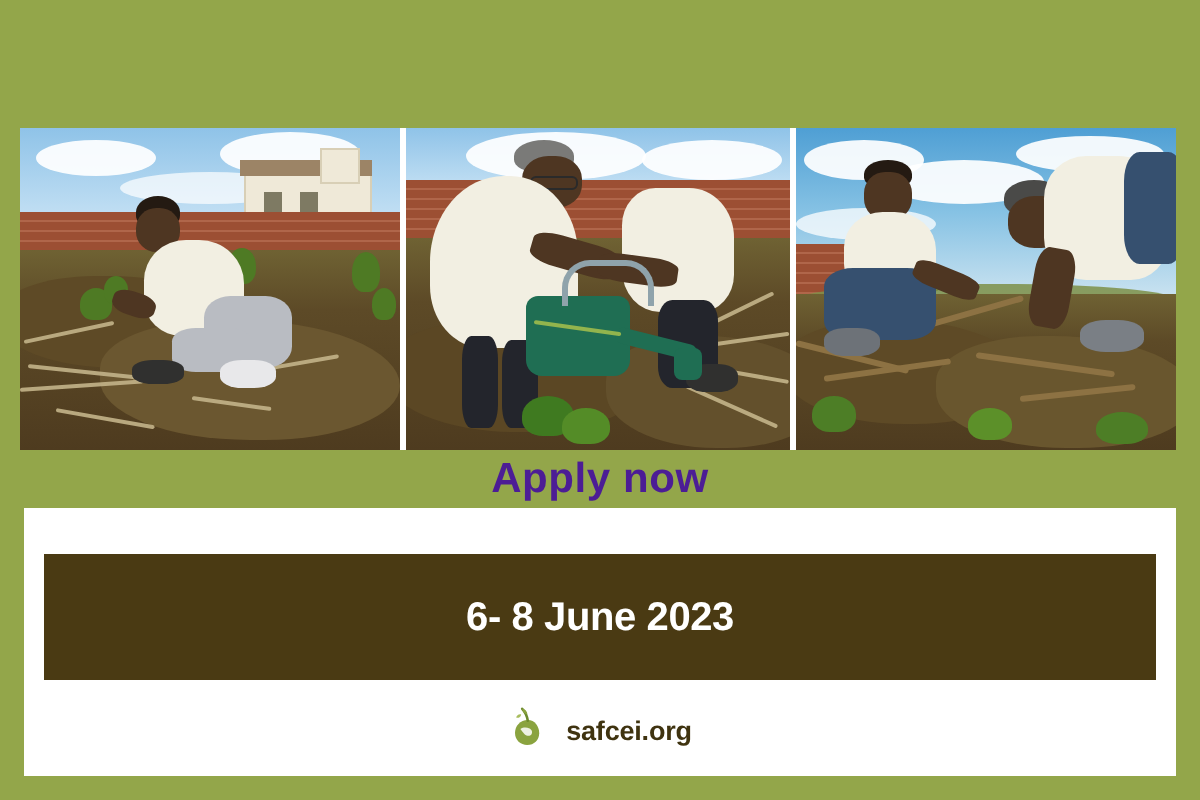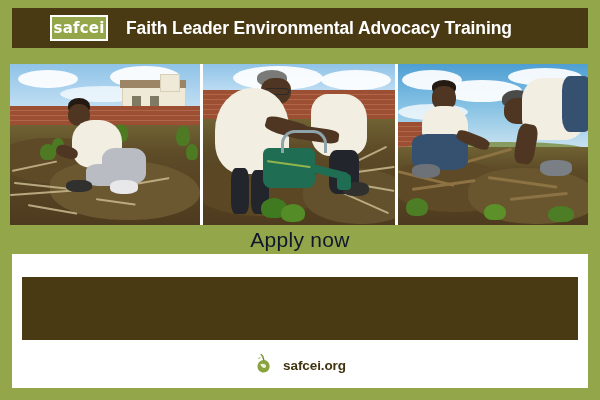--- a/index.html
+++ b/index.html
@@ -86,21 +86,21 @@
   .greenpatch{position:absolute;background:#7d8f46;border-radius:45%;opacity:.85;}
   .tree{position:absolute;background:#3f6b24;border-radius:50%;}
 
   
   .apply-band{
     position:absolute;left:0;top:225px;width:600px;height:29px;
     background:#93a64a;
     display:flex;align-items:center;justify-content:center;
   }
   .apply-text{
-    color:#0f172a;font-size:21px;font-weight:normal;letter-spacing:0.3px;
+    color:#4c1d95;font-size:21px;font-weight:bold;letter-spacing:0.3px;
   }
 
   
   .card{
     position:absolute;left:12px;top:254px;width:576px;height:134px;
     background:#ffffff;
   }
   .event-box{
     position:absolute;left:10px;top:23px;width:556px;height:63px;
     background:#4a3a13;
@@ -120,26 +120,20 @@
   }
   .footer-url{
     color:#3f3310;font-size:13.5px;font-weight:bold;letter-spacing:-0.1px;
   }
 </style>
 </head>
 <body>
 
 <div class="poster">
 
-  <div class="header-bar">
-    <div class="brand-logo">
-      <span class="brand-logo-text">safcei</span>
-    </div>
-    <div class="header-title">Faith Leader Environmental Advocacy Training</div>
-  </div>
 
   <div class="photo-strip">
 
     <div class="photo p1">
       <div class="sky"></div>
       <div class="cloud" style="left:8px;top:6px;width:60px;height:18px;"></div>
       <div class="cloud" style="left:100px;top:2px;width:70px;height:22px;"></div>
       <div class="cloud" style="left:50px;top:22px;width:90px;height:16px;opacity:.7;"></div>
 
       <div class="house" style="left:112px;top:22px;width:62px;height:46px;"></div>
@@ -270,20 +264,21 @@
       <div class="plant" style="left:150px;top:142px;width:26px;height:16px;background:#4d7e26;"></div>
     </div>
   </div>
 
   <div class="apply-band">
     <div class="apply-text">Apply now</div>
   </div>
 
   <div class="card">
     <div class="event-box">
+      <div class="event-dates">6- 8 June 2023</div>
     </div>
     <div class="footer">
       <span style="display:inline-flex;align-items:center;">
         <svg width="22" height="24" viewBox="0 0 22 24" aria-hidden="true">
           <path d="M10 7 C6 7 3.5 10 3.5 13.5 C3.5 17 6.2 19.5 9.6 19.5
                    C13 19.5 15.6 17 15.6 13.6 C15.6 10.1 13.3 7 10 7 Z" fill="#8aa33f"></path>
           <path d="M6.2 11.5 C7.6 10.6 9.4 10.6 10.8 11.3
                    C11.9 11.9 12.4 13.2 11.7 14.2
                    C11 15.2 9.3 15 8.4 14.2
                    C7.6 13.4 6.8 12.4 6.2 11.5 Z" fill="#ffffff" opacity="0.85"></path>

